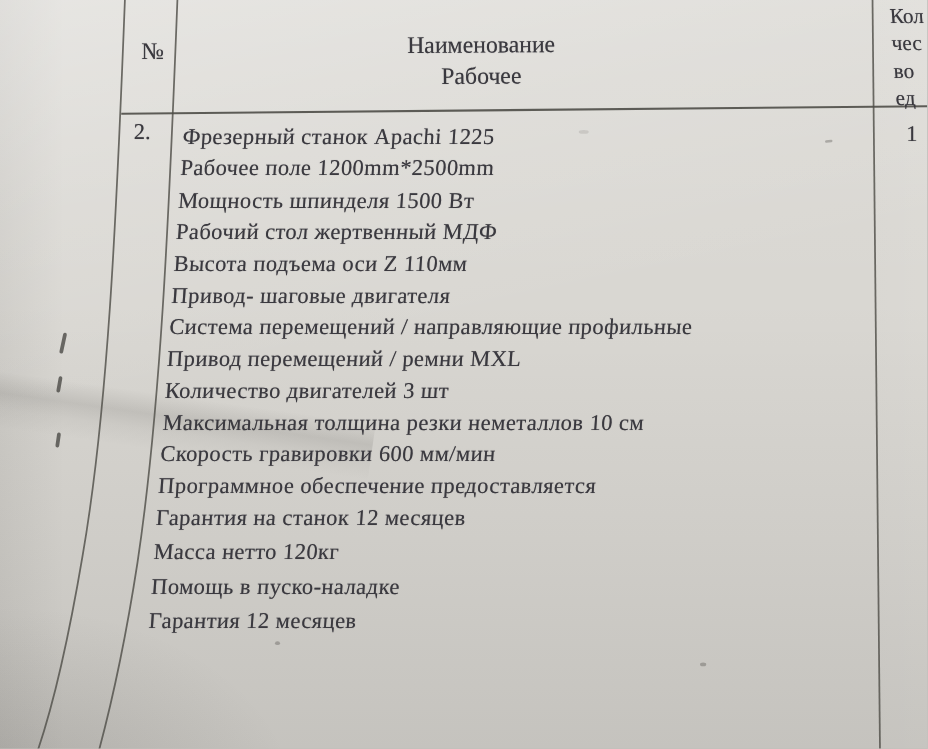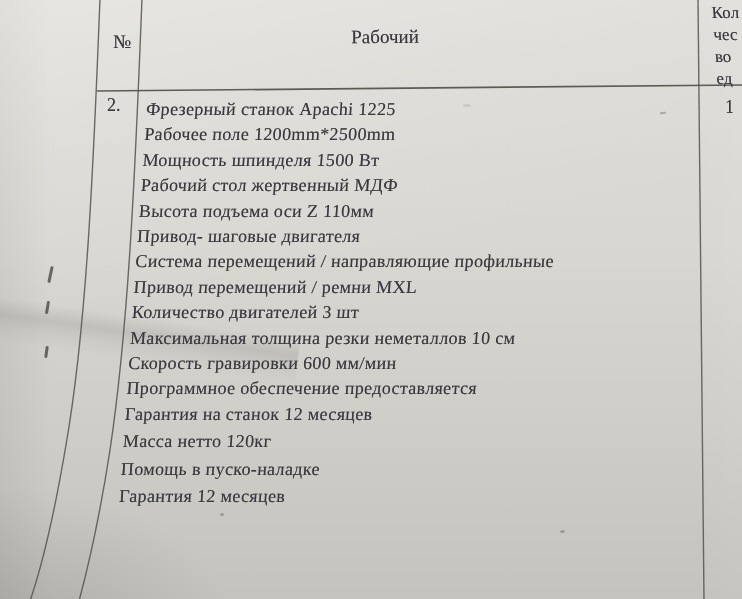--- a/index.html
+++ b/index.html
@@ -71,21 +71,22 @@
   <svg class="grid" width="742" height="599" viewBox="0 0 742 599">
     <path d="M 100 -2 C 93 180 86 330 66 445 C 55 510 44 560 30 601" fill="none" stroke="#55534e" stroke-width="1.4" opacity="0.85"></path>
     <path d="M 142 -2 C 135 180 128 330 110 450 C 100 515 90 560 79 601" fill="none" stroke="#55534e" stroke-width="1.4" opacity="0.85"></path>
     <path d="M 698 -2 L 704 601" fill="none" stroke="#55534e" stroke-width="1.4" opacity="0.85"></path>
     <path d="M 97 91 L 742 85" fill="none" stroke="#4e4c47" stroke-width="1.7" opacity="0.9"></path>
   </svg>
 
   <div class="txt num-header">№</div>
 
   <div class="txt name-header">
-    <div>Рабочий</div>
+    <div>Наименование</div>
+    <div>Рабочее</div>
   </div>
 
   <div class="txt qty-header">
     <div>Кол</div>
     <div>чес</div>
     <div>во</div>
     <div>ед</div>
   </div>
 
   <div class="txt row-number">2.</div>

